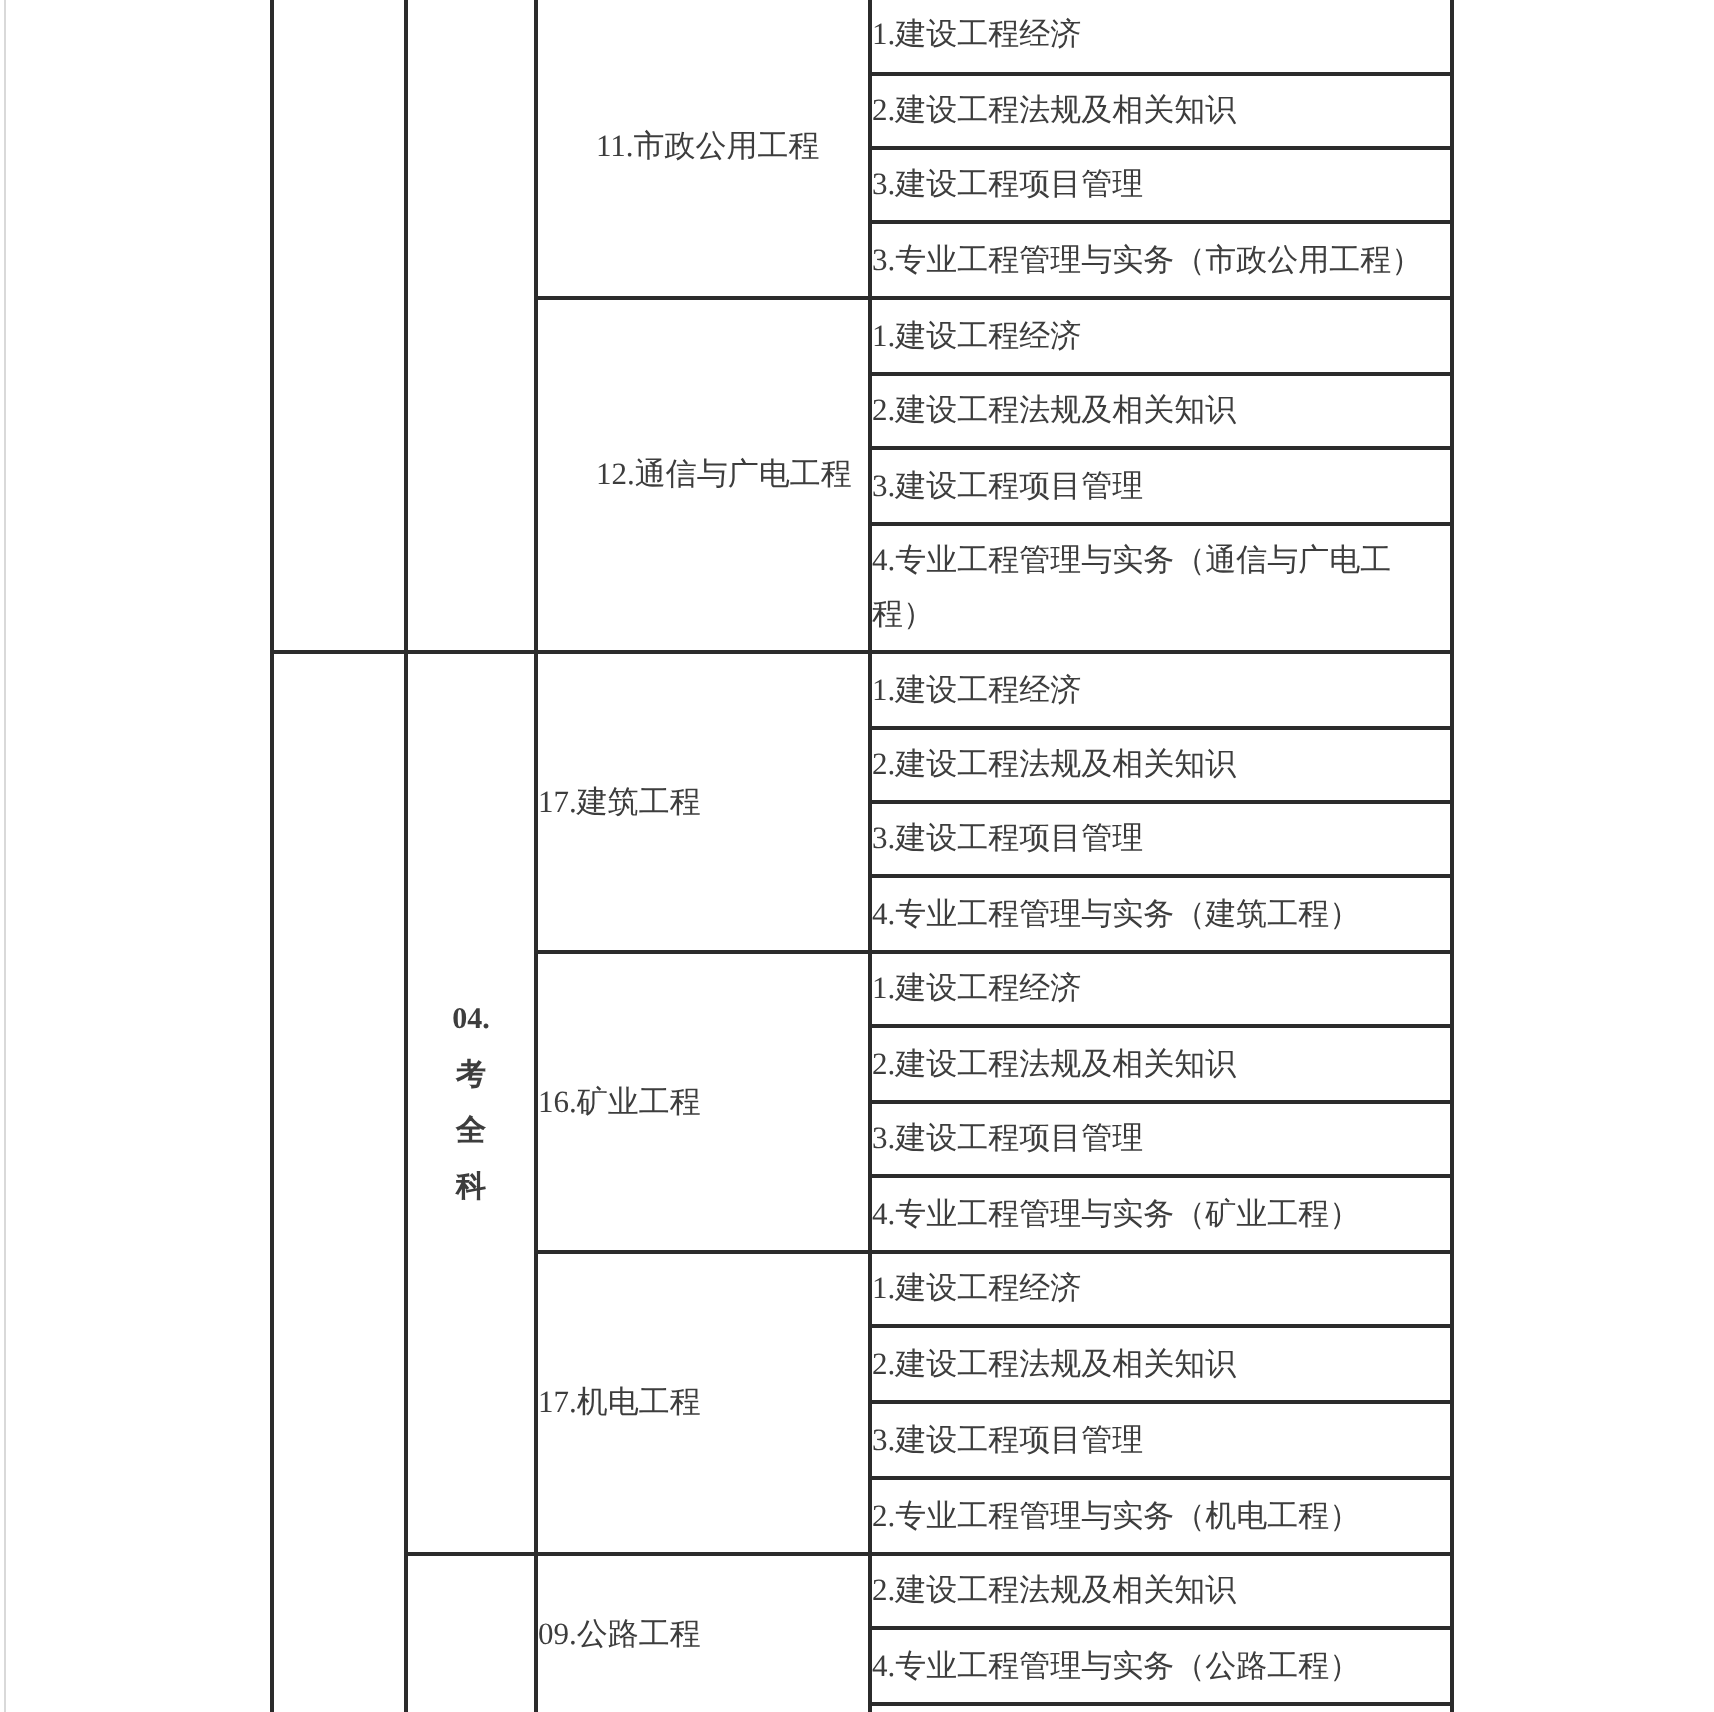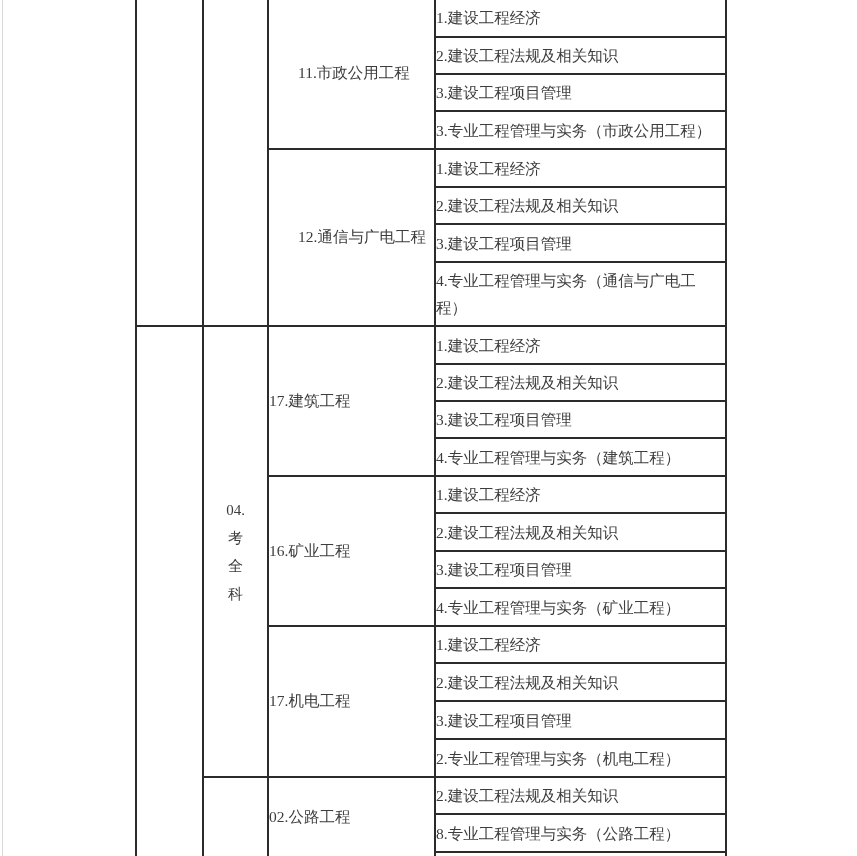--- a/index.html
+++ b/index.html
@@ -38,20 +38,21 @@
     padding: 0;
     background: #ffffff;
     overflow: visible;
   }
   td.cell-empty-span {
     
   }
   td.cell-level {
     text-align: center;
     font-size: 15px;
+    font-weight: bold;
   }
   td.cell-level .level-line {
     line-height: 28px;
     text-align: center;
     white-space: nowrap;
   }
   td.cell-profession {
     text-align: left;
     padding-left: 6px;
     white-space: nowrap;
@@ -157,23 +158,23 @@
     </tr>
     <tr style="height:38px">
       <td class="cell-subject">3.建设工程项目管理</td>
     </tr>
     <tr style="height:38px">
       <td class="cell-subject">2.专业工程管理与实务（机电工程）</td>
     </tr>
 
     <tr style="height:37px">
       <td class="cell-empty-span" rowspan="3"></td>
-      <td class="cell-profession" rowspan="3">02.公路工程</td>
+      <td class="cell-profession" rowspan="3">09.公路工程</td>
       <td class="cell-subject">2.建设工程法规及相关知识</td>
     </tr>
     <tr style="height:38px">
-      <td class="cell-subject">8.专业工程管理与实务（公路工程）</td>
+      <td class="cell-subject">4.专业工程管理与实务（公路工程）</td>
     </tr>
     <tr class="stub-row" style="height:5px">
       <td class="cell-subject cell-stub"></td>
     </tr>
   </tbody>
 </table>
 
 </body></html>

